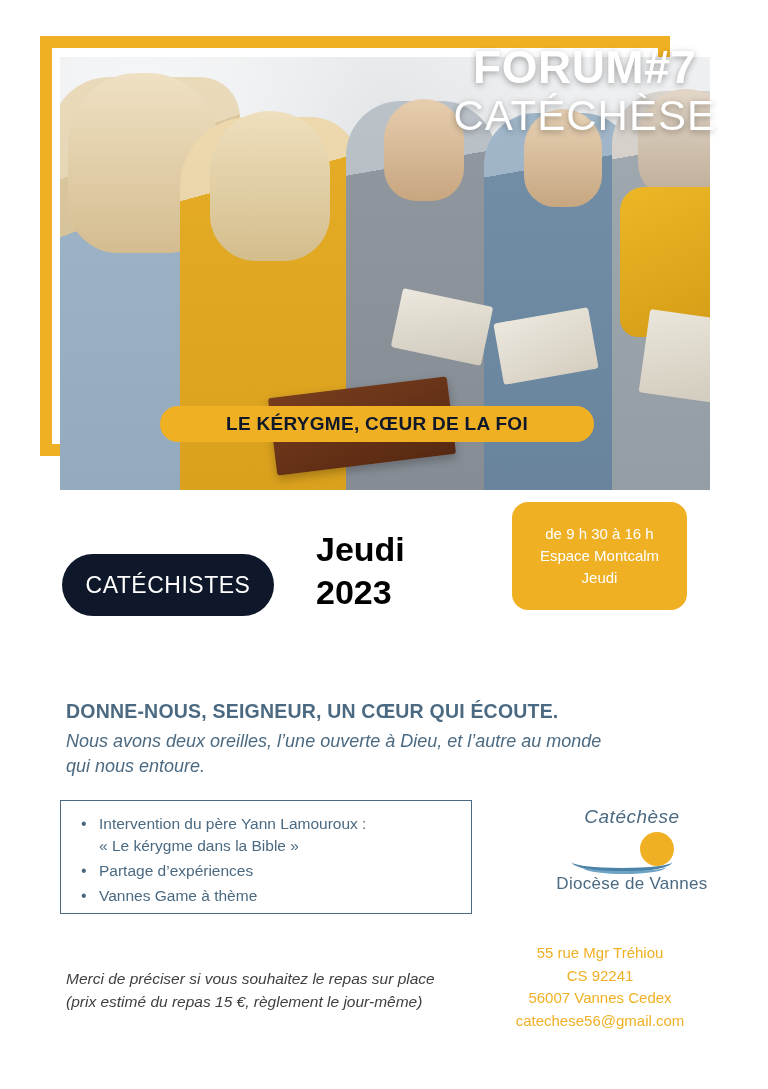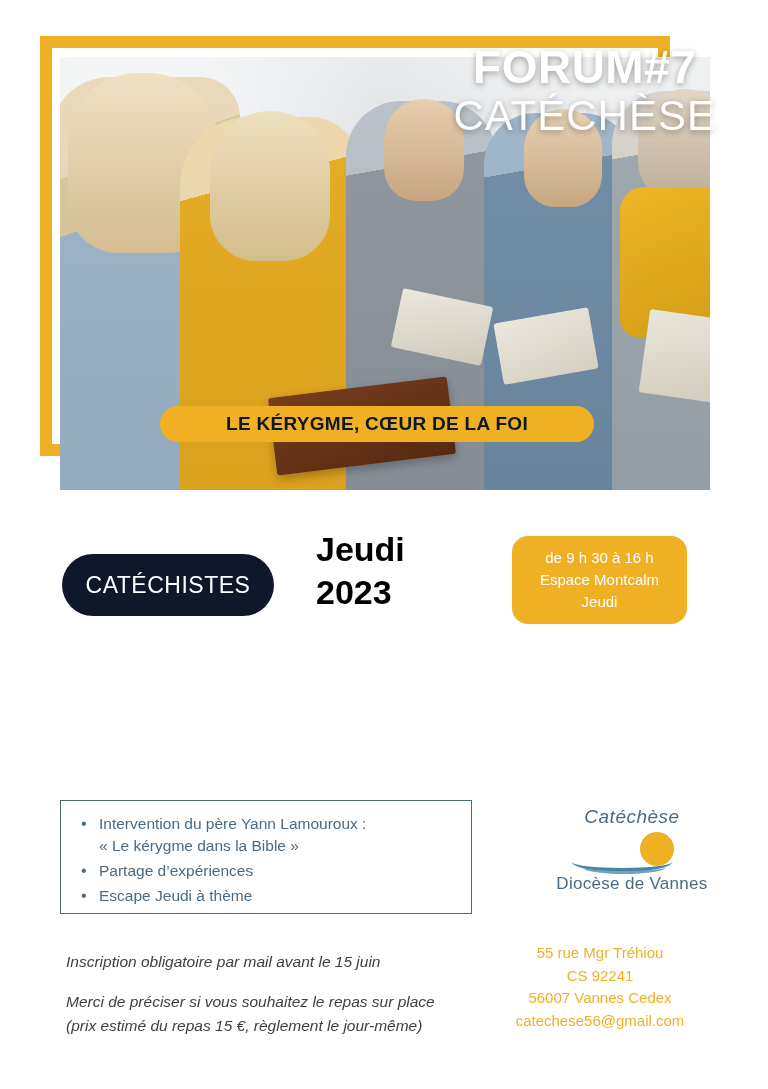--- a/index.html
+++ b/index.html
@@ -166,22 +166,22 @@
     left: 316px; top: 528px;
     width: 170px;
     text-align: left;
     color: #000000;
     font-weight: 700;
     font-size: 34px;
     line-height: 1.25;
   }
   .place-pill {
     position: absolute;
-    left: 512px; top: 536px;
-    width: 175px; height: 88px;
+    left: 512px; top: 502px;
+    width: 175px; height: 108px;
     background: #EFB024;
     border-radius: 16px;
     display: flex; flex-direction: column; align-items: center; justify-content: center;
     color: #ffffff; font-size: 15px; line-height: 1.45;
   }
 
   
   .verse {
     position: absolute;
     left: 66px; top: 700px;
@@ -314,44 +314,50 @@
     <div>Jeudi</div>
     <div>2023</div>
   </div>
 
   <div class="place-pill">
     <div>de 9 h 30 à 16 h</div>
     <div>Espace Montcalm</div>
     <div>Jeudi</div>
   </div>
 
+  <div class="verse">
+    <div class="headline">DONNE-NOUS, SEIGNEUR, UN CŒUR QUI ÉCOUTE.</div>
+    <div class="sub">
+      <div>Nous avons deux oreilles, l’une ouverte à Dieu, et l’autre au monde</div>
+      <div>qui nous entoure.</div>
+    </div>
+  </div>
 
   <div class="program">
     <ul>
       <li>
         <span class="cont">Intervention du père Yann Lamouroux :</span>
         <span class="cont">« Le kérygme dans la Bible »</span>
       </li>
       <li>Partage d’expériences</li>
-      <li>Escape Jeudi à thème</li>
+      <li>Vannes Game à thème</li>
     </ul>
   </div>
 
   <div class="logo">
     <div class="arc">Catéchèse</div>
     <div class="glyph">
       <div class="sun"></div>
       <div class="wave"></div>
       <div class="wave2"></div>
     </div>
     <div class="sub">Diocèse de Vannes</div>
   </div>
 
   <div class="footer-left">
-    <div>Inscription obligatoire par mail avant le 15 juin</div>
     <div class="l2">Merci de préciser si vous souhaitez le repas sur place</div>
     <div>(prix estimé du repas 15 €, règlement le jour-même)</div>
   </div>
 
   <div class="footer-right">
     <div>55 rue Mgr Tréhiou</div>
     <div>CS 92241</div>
     <div>56007 Vannes Cedex</div>
     <div class="mail">catechese56@gmail.com</div>
   </div>

